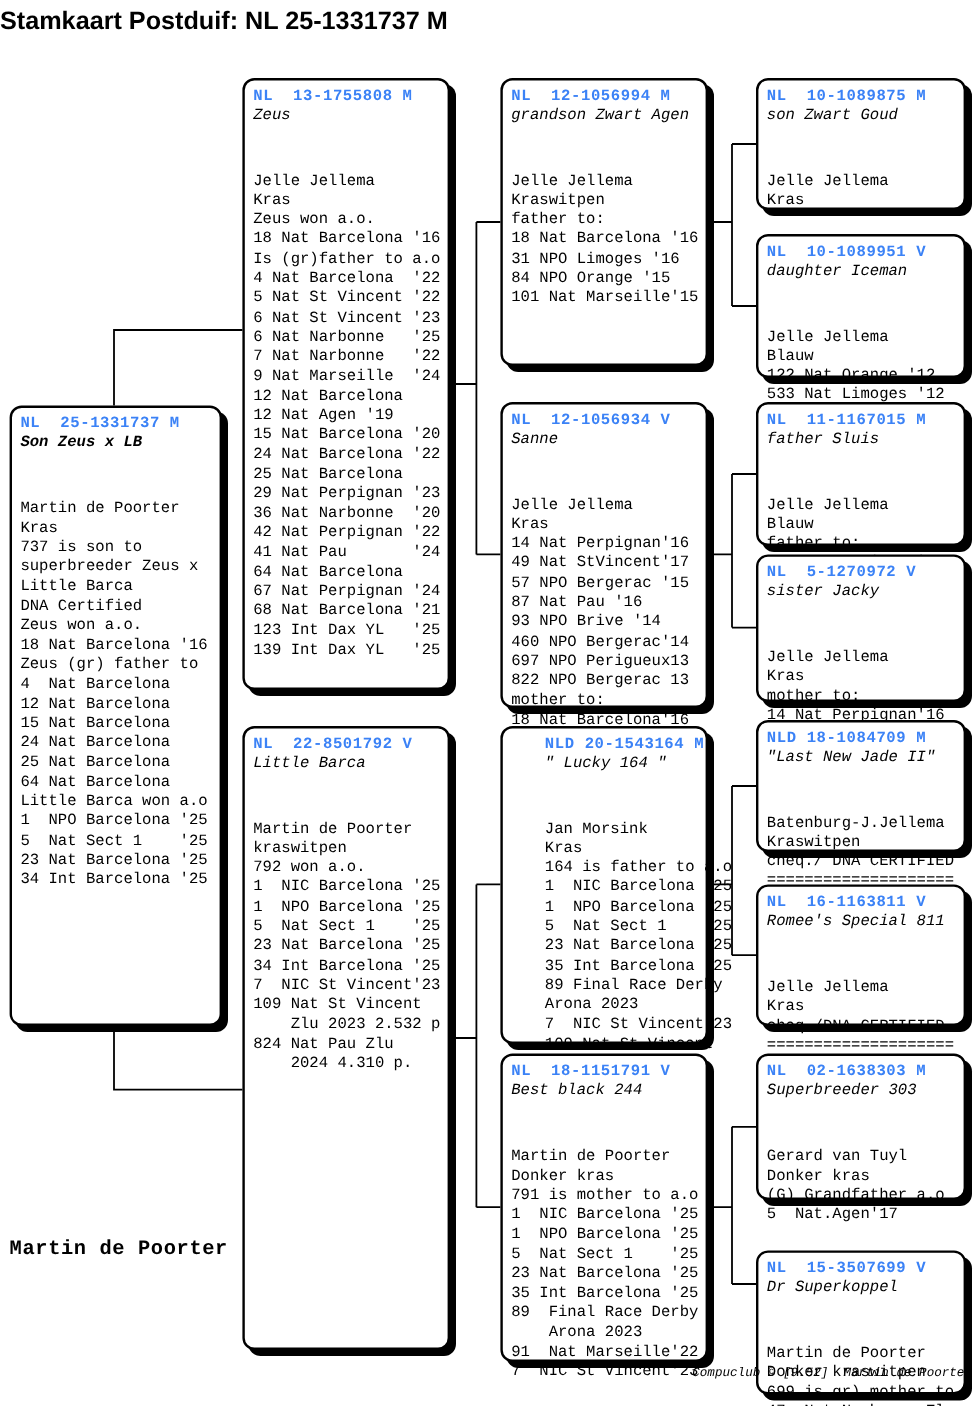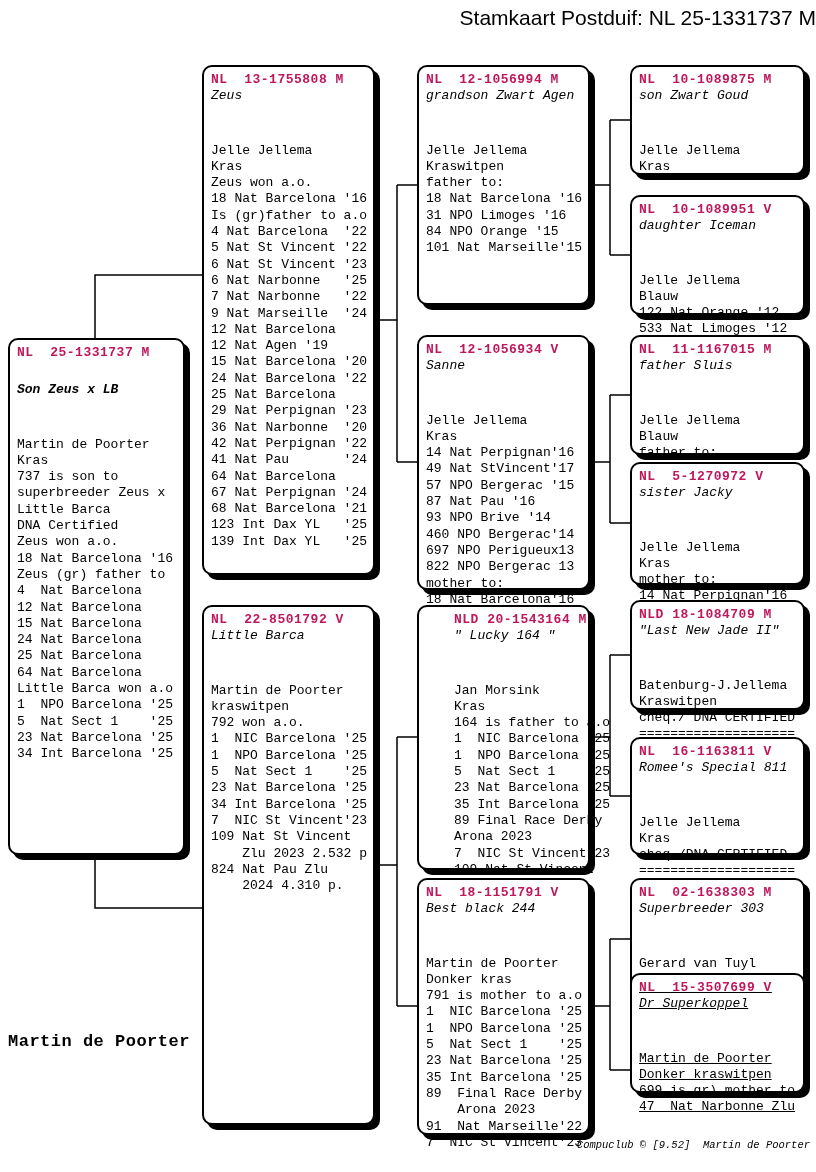--- a/index.html
+++ b/index.html
@@ -1,42 +1,42 @@
 <!DOCTYPE html>
 <html><head>
 <meta charset="utf-8">
 <style>
   html,body{margin:0;padding:0;background:#fff;}
   #page{position:relative;width:816px;height:1172px;background:#fff;overflow:hidden;
         font-family:"Liberation Mono",monospace;color:#000;}
-  .title{position:absolute;top:6px;left:0;width:816px;text-align:right;
-         font-family:"Liberation Sans",sans-serif;font-size:21px;font-weight:400;}
+  .title{position:absolute;top:6px;left:0;width:816px;text-align:left;
+         font-family:"Liberation Sans",sans-serif;font-size:21px;font-weight:700;}
   .pbox{position:absolute;background:#fff;border:2px solid #000;border-radius:10px;
         box-shadow:5px 5px 0 #000;padding:5px 7px;font-size:13px;line-height:16.3px;
         box-sizing:border-box;}
-  .hdr{color:#be185d;font-weight:bold;letter-spacing:.5px;white-space:pre;}
+  .hdr{color:#3b82f6;font-weight:bold;letter-spacing:.5px;white-space:pre;}
   .nm{font-style:italic;white-space:pre;}
-  .nm.bold{font-weight:bold;margin-top:21px;}
+  .nm.bold{font-weight:bold;}
   .bd{white-space:pre;margin-top:38px;}
   
   .b-subject{left:8px;top:338px;width:177px;height:517px;}
   .b-father{left:202px;top:65px;width:173px;height:510px;}
   .b-mother{left:202px;top:605px;width:173px;height:520px;}
   .b-ff{left:417px;top:65px;width:173px;height:240px;}
   .b-fm{left:417px;top:335px;width:173px;height:255px;}
   .b-mf{left:417px;top:605px;width:173px;height:265px;padding-left:35px;}
   .b-mm{left:417px;top:878px;width:173px;height:257px;}
   .b-fff{left:630px;top:65px;width:175px;height:110px;}
   .b-ffm{left:630px;top:195px;width:175px;height:120px;}
   .b-fmf{left:630px;top:335px;width:175px;height:120px;}
   .b-fmm{left:630px;top:462px;width:175px;height:123px;}
   .b-mff{left:630px;top:600px;width:175px;height:110px;}
   .b-mfm{left:630px;top:737px;width:175px;height:118px;}
   .b-mmf{left:630px;top:878px;width:175px;height:122px;}
-  .b-mmm{left:630px;top:973px;width:175px;height:120px;text-decoration:underline;}
+  .b-mmm{left:630px;top:1042px;width:175px;height:120px;}
   svg.connectors{position:absolute;left:0;top:0;width:816px;height:1172px;}
   svg.connectors path{stroke:#000;stroke-width:1.5;fill:none;}
   .contact{position:absolute;left:8px;top:1032px;}
   .contact .cname{font-weight:bold;font-size:17px;letter-spacing:.5px;margin-bottom:9px;}
   .contact .clines{font-size:13.5px;line-height:19px;white-space:pre;}
   .footer{position:absolute;top:1139px;right:6px;font-size:10.5px;font-style:italic;white-space:pre;}
 </style>
 </head>
 <body>
 

